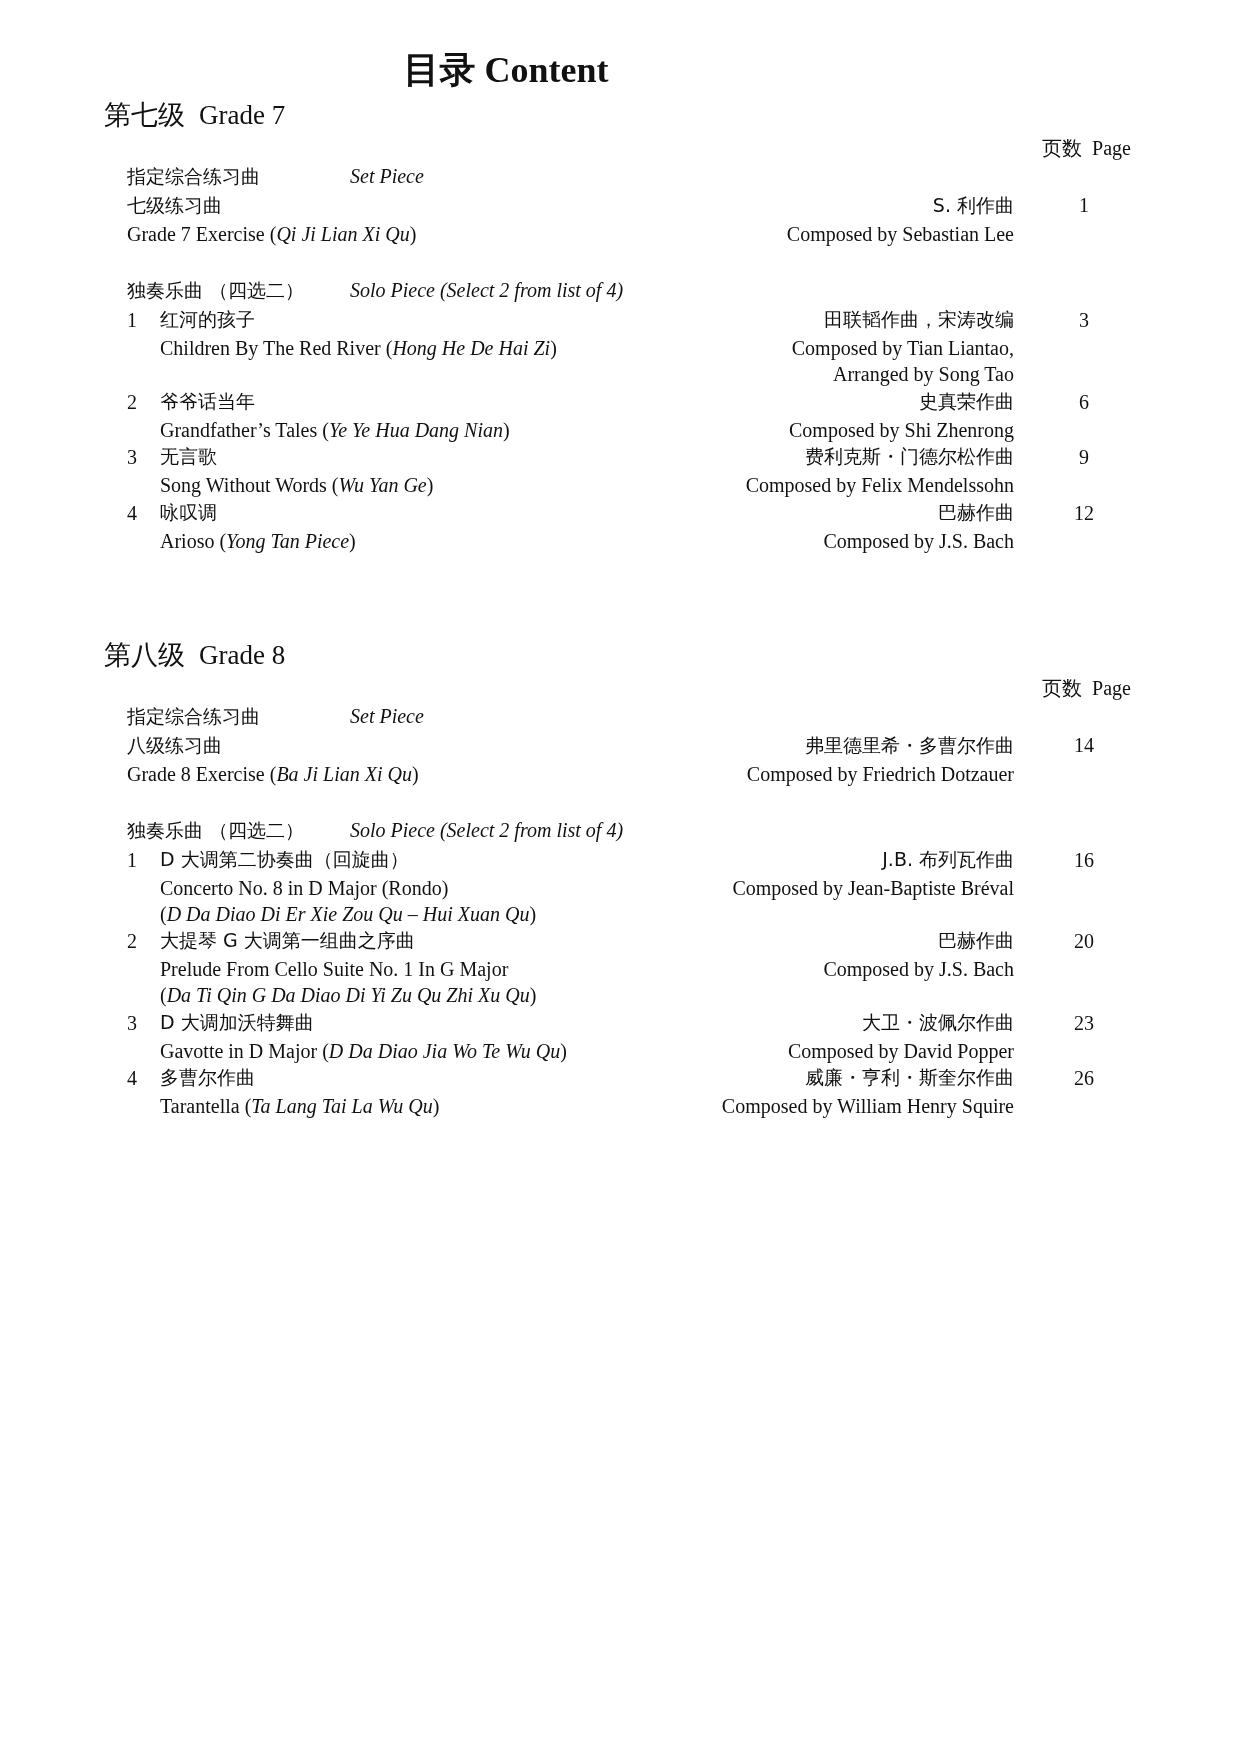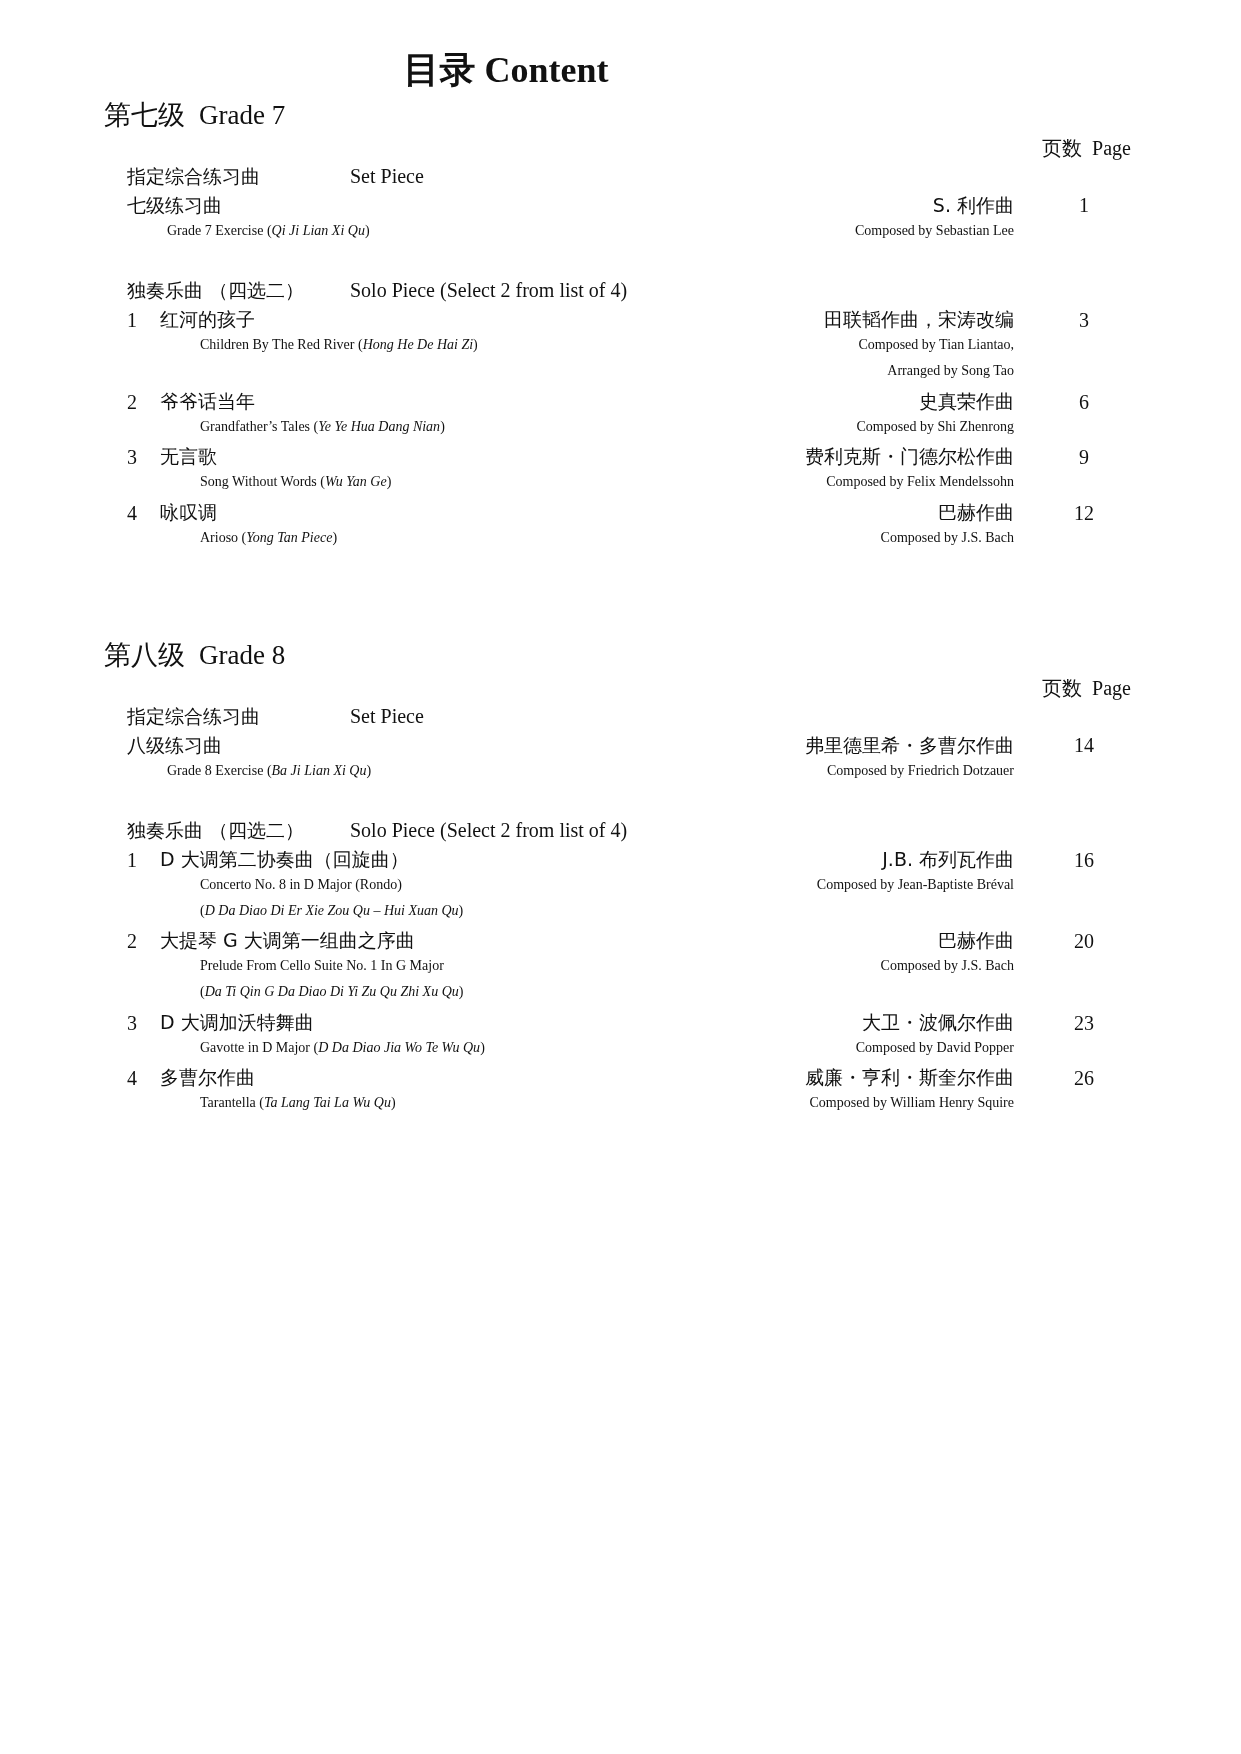--- a/index.html
+++ b/index.html
@@ -6,26 +6,26 @@
   body { width:1241px; height:1754px; position:relative; overflow:hidden;
          font-family:"Liberation Serif","DejaVu Serif",serif; color:#111; }
   .abs { position:absolute; white-space:nowrap; line-height:1; }
   .title { left:0; width:1012px; text-align:center; top:52px; font-size:36px; font-weight:bold; }
   .title .cn { font-family:"DejaVu Sans",sans-serif; font-weight:bold; }
   .grade { left:104px; font-size:27px; }
   .grade .cn { font-family:"DejaVu Sans",sans-serif; margin-right:14px; }
   .pagehdr { right:110px; font-size:20px; }
   .pagehdr .cn { font-family:Liberation Serif, serif; margin-right:10px; }
   .cn-s { font-family:"DejaVu Sans",sans-serif; font-size:19px; }
-  .en { font-size:14px;margin-left:40px; }
+  .en { font-size:20px; }
   .en i { font-style:italic; }
   .lab { left:127px; }
   .num { left:127px; font-size:20px; }
   .ttl { left:160px; }
-  .sub { left:350px; font-size:20px; }
+  .sub { left:350px; font-size:20px;font-style:italic; }
   .comp { right:227px; text-align:right; }
   .pg { left:1062px; width:44px; text-align:center; font-size:20px; }
 </style>
 </head>
 <body>
 
 <div class="abs title">
   <span class="cn">目录</span>
   <span>Content</span>
 </div>

